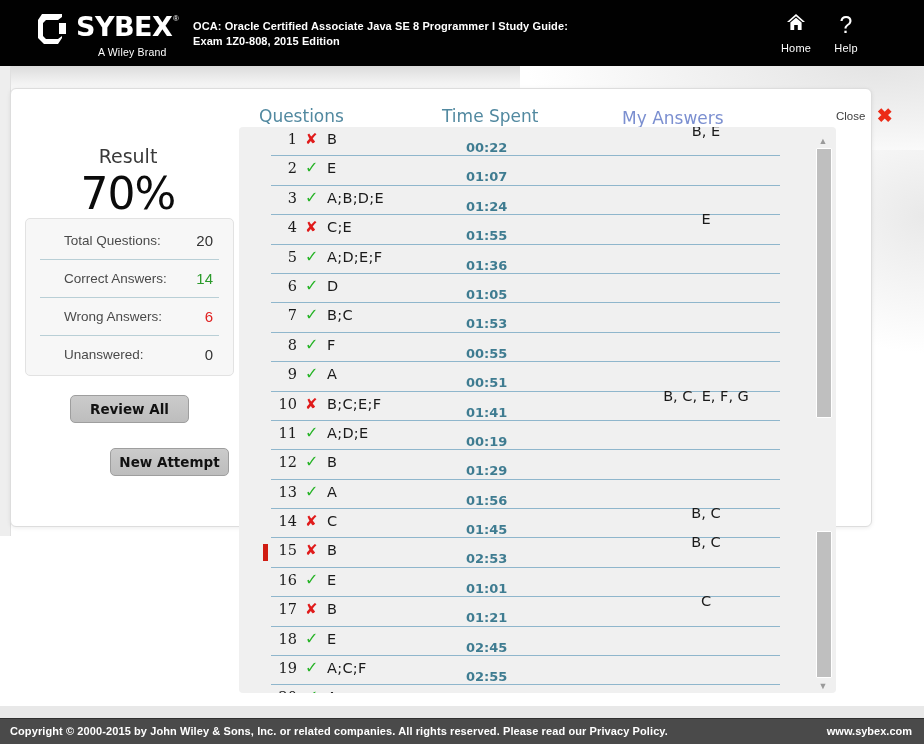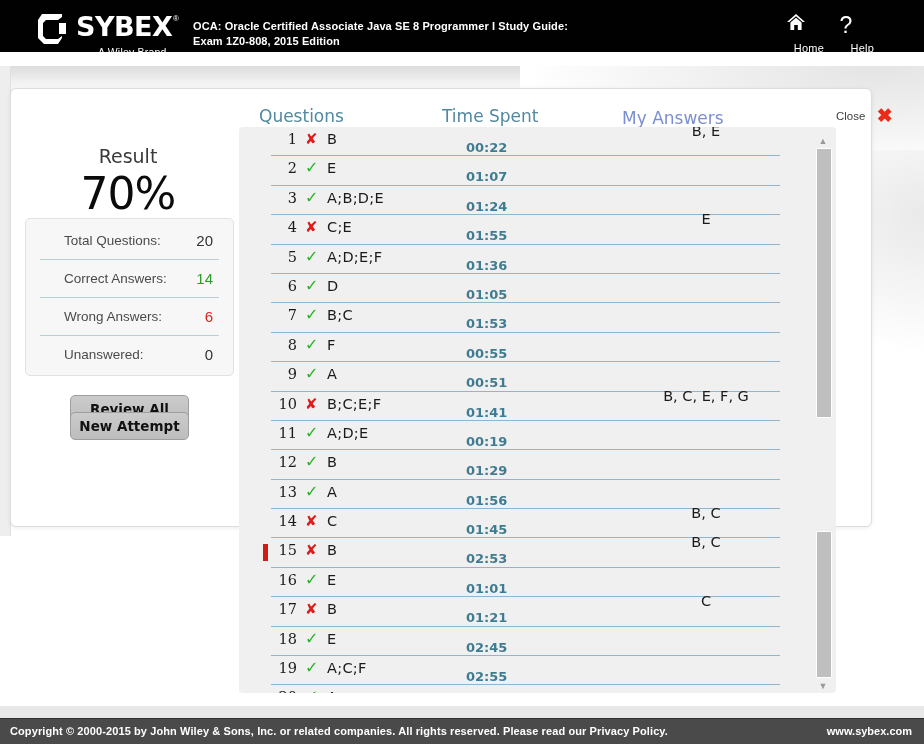--- a/index.html
+++ b/index.html
@@ -12,21 +12,21 @@
     overflow: hidden;
     font-family: "Liberation Sans", sans-serif;
     background: #ffffff;
     position: relative;
   }
 
   
   #topbar {
     position: absolute;
     left: 0; top: 0;
-    width: 924px; height: 52px;
+    width: 924px; height: 66px;
     background: #010101;
     overflow: hidden;
   }
   #logo-block {
     position: absolute;
     left: 36px; top: 8px;
     width: 150px; height: 52px;
   }
   #logo-mark {
     position: absolute;
@@ -78,21 +78,20 @@
     height: 26px;
     line-height: 26px;
     font-size: 23px;
     color: #ffffff;
   }
   .top-action .lbl {
     display: block;
     font-size: 11px;
     margin-top: 4px;
     letter-spacing: .2px;
-    text-align: right;
   }
   #act-home { left: 768px; }
   #act-help { left: 818px; }
   #home-icon-svg { display:block; margin: 0 auto; }
 
   
   #backdrop {
     position: absolute;
     left: 0; top: 66px;
     width: 924px; height: 652px;
@@ -197,21 +196,21 @@
     border-radius: 5px;
     font-size: 13.5px;
     font-weight: bold;
     color: #111111;
     text-align: center;
     line-height: 26px;
     cursor: pointer;
     font-family: "DejaVu Sans", sans-serif;
   }
   #btn-review { top: 388px; margin-top: 7px; }
-  #btn-newattempt { top: 412px; }
+  #btn-newattempt { top: 448px; margin-left: 40px; }
 
   
   .col-head {
     position: absolute;
     font-size: 17px;
     color: #5289a0;
     font-family: "DejaVu Sans", sans-serif;
   }
   #head-questions { left: 259px; top: 106px; }
   #head-time     { left: 442px; top: 106px; }

